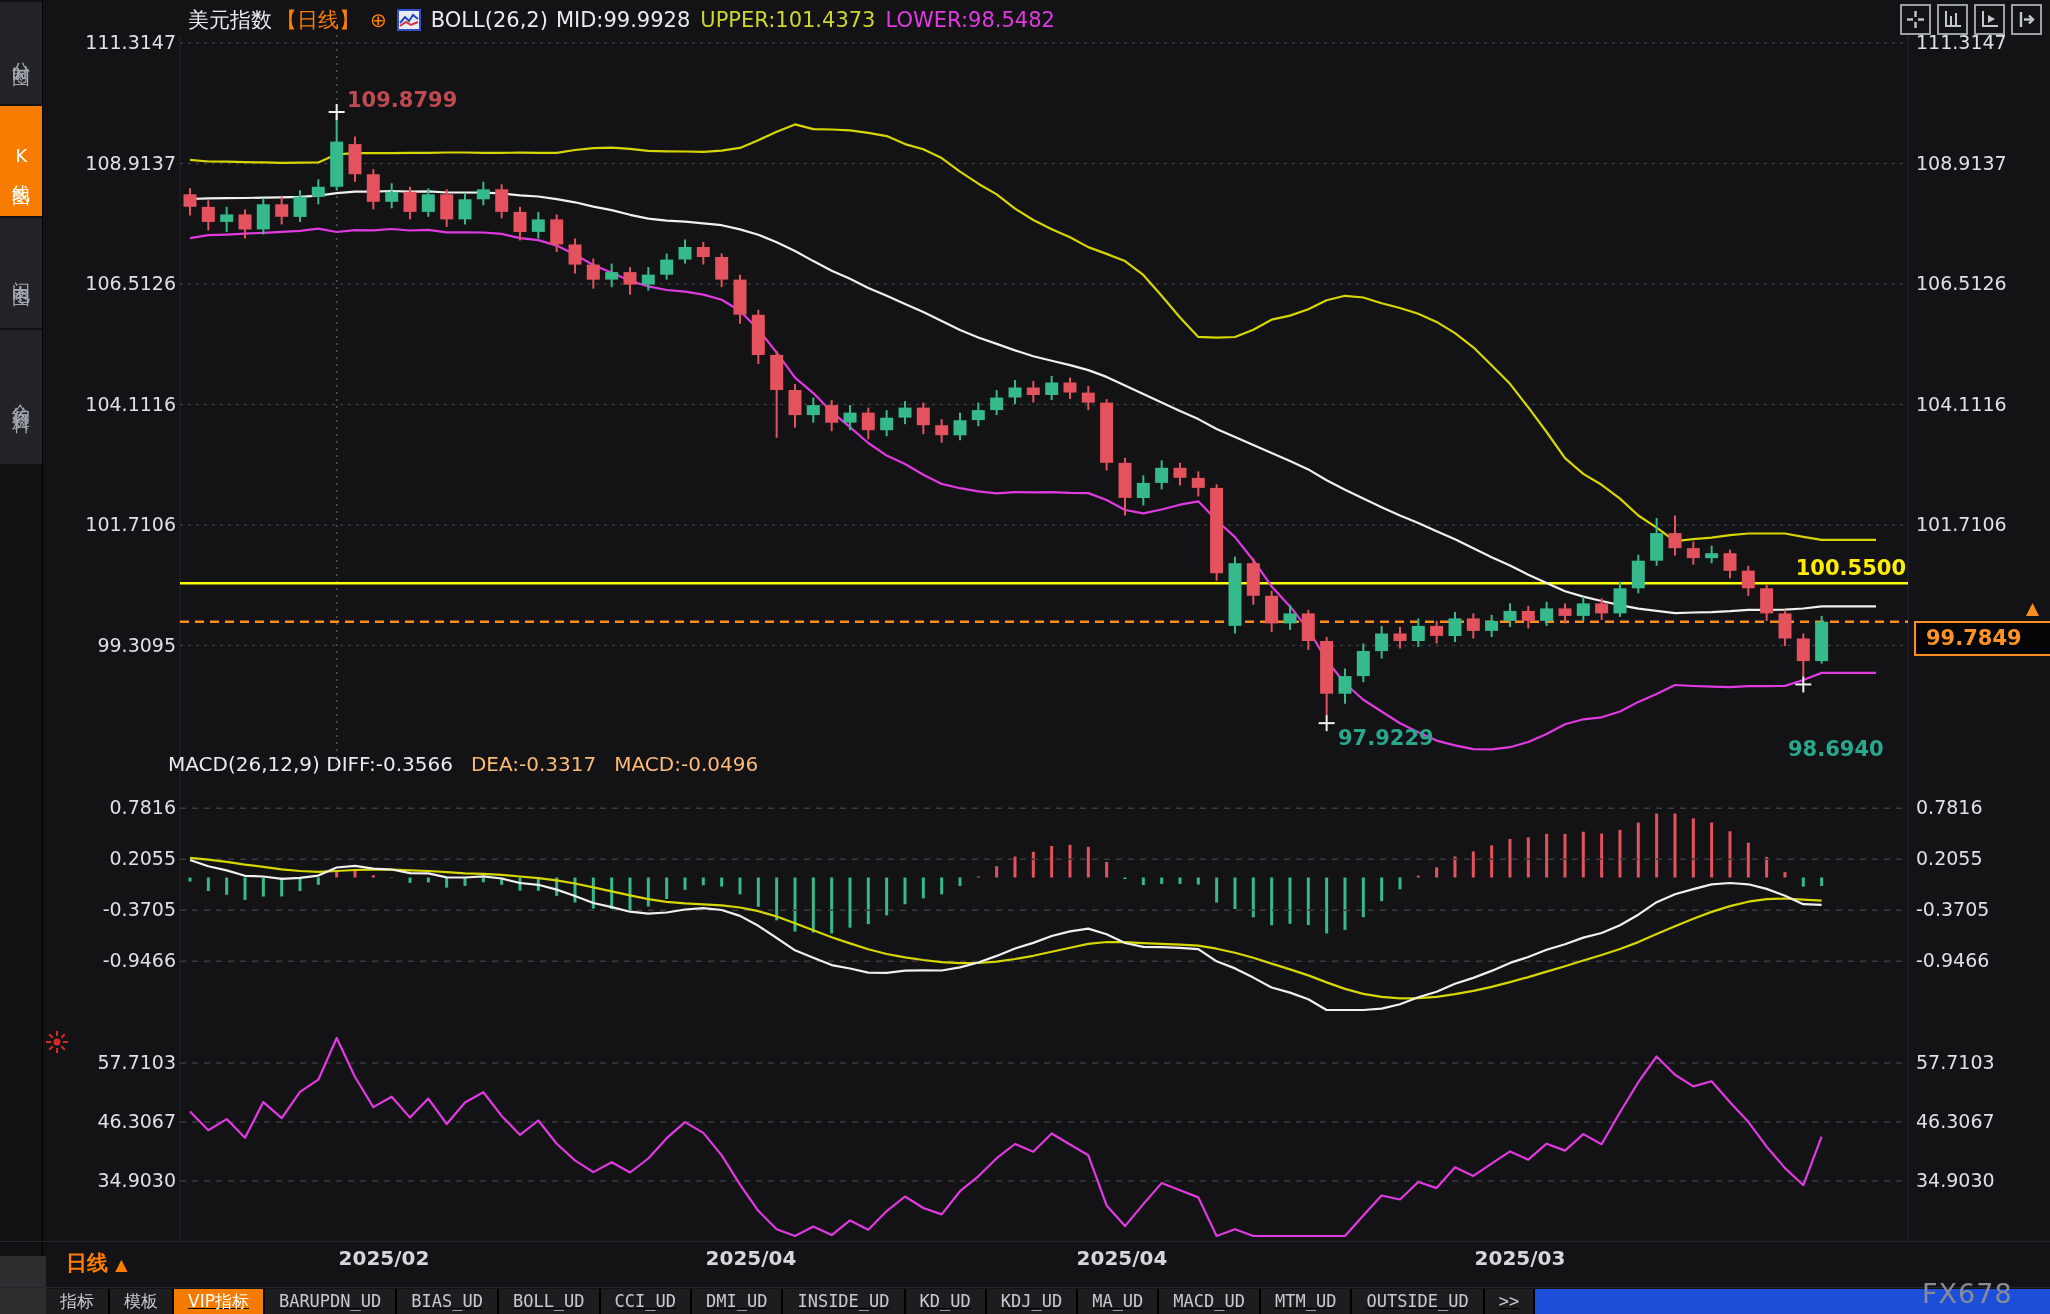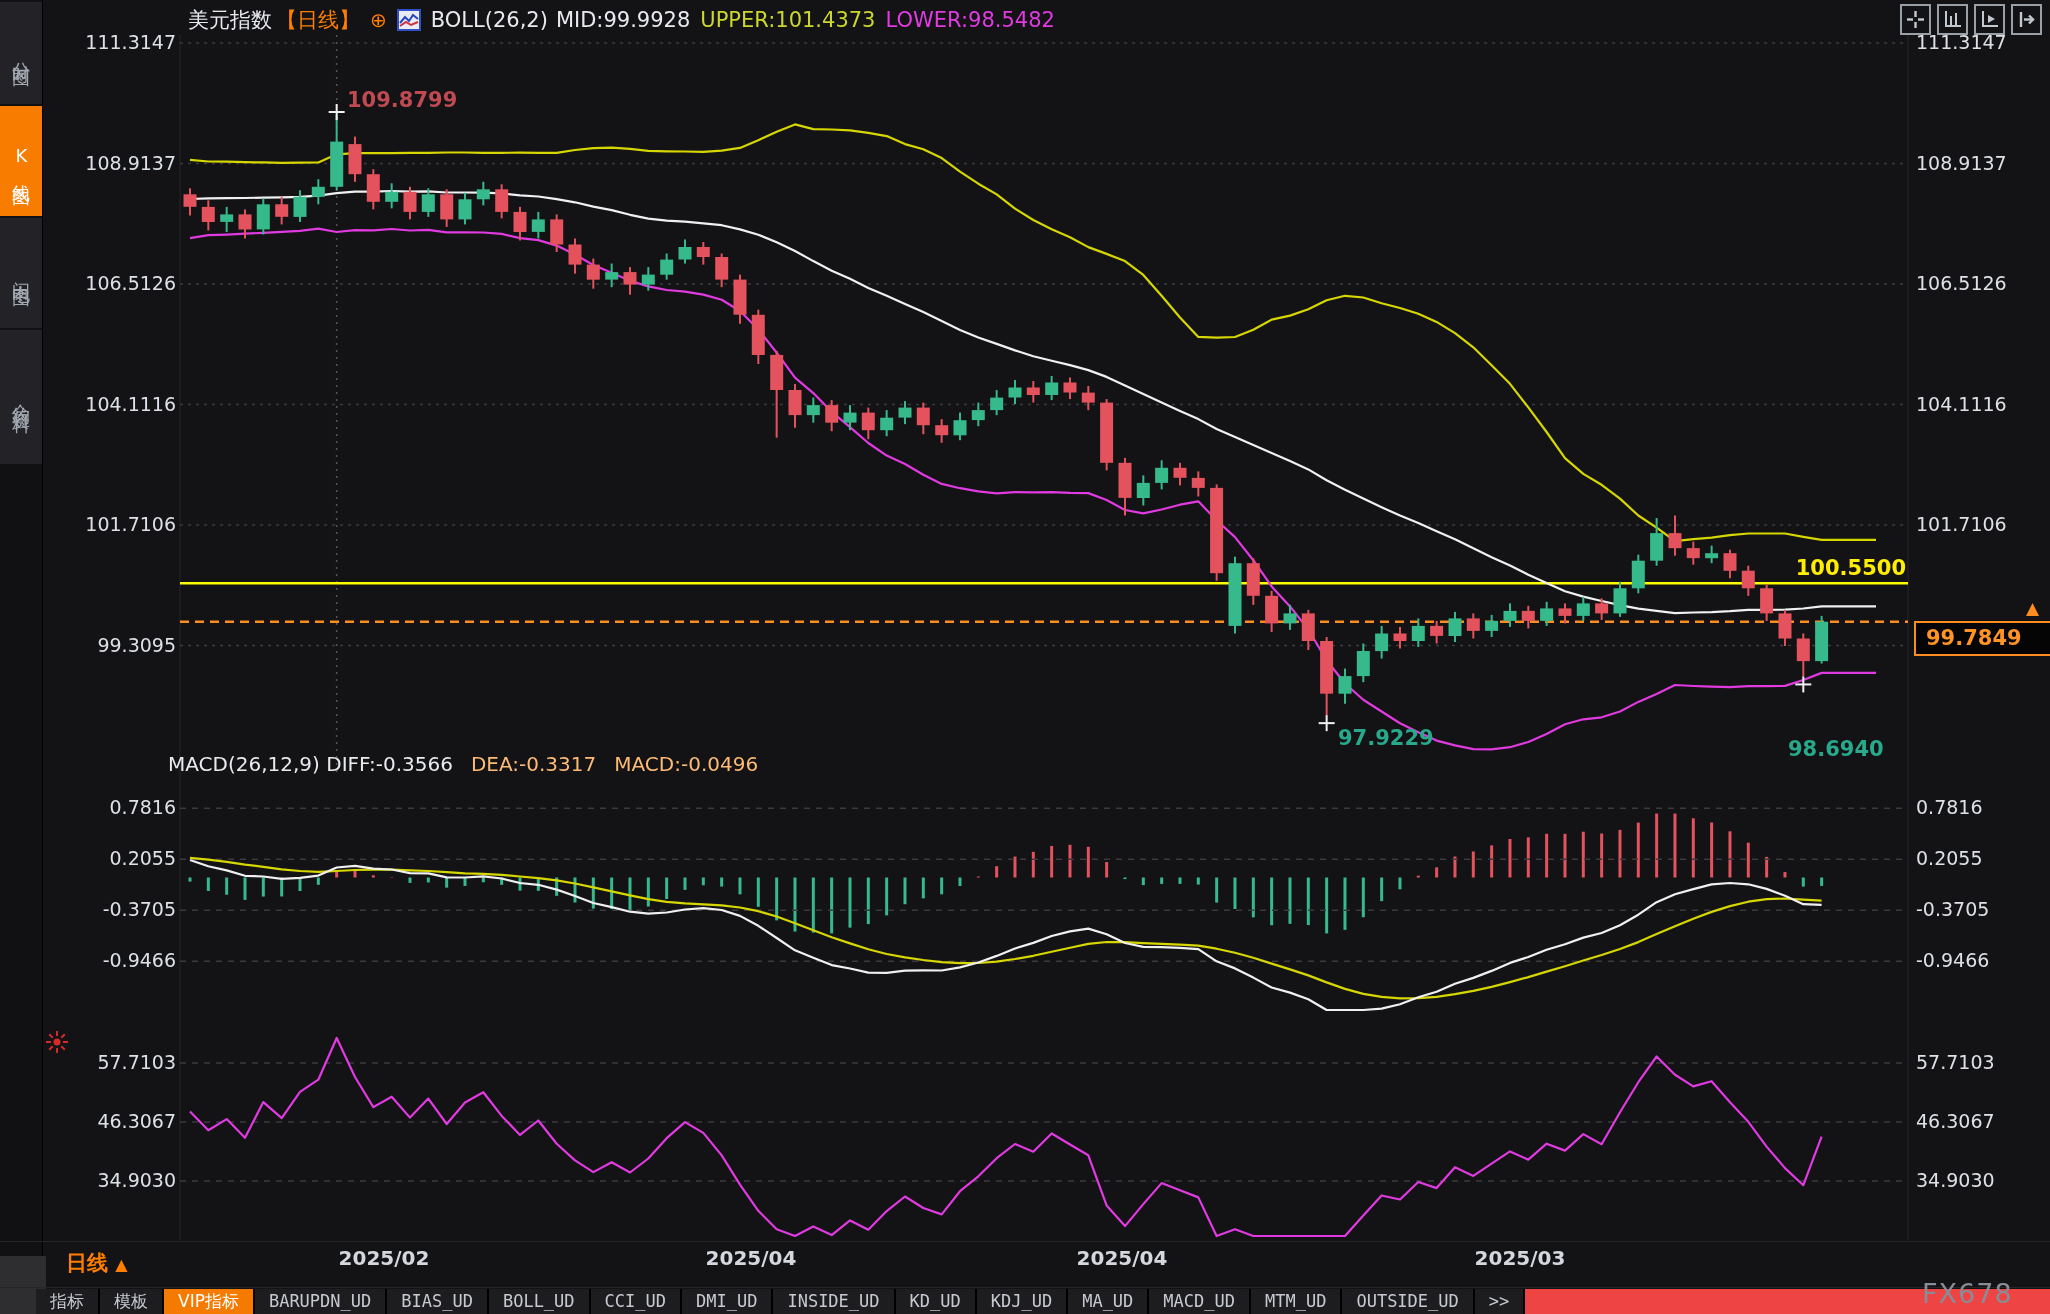--- a/index.html
+++ b/index.html
@@ -35,21 +35,21 @@
   .ann{position:absolute;font-weight:bold;font-size:21px;white-space:nowrap;}
   .ann-high{color:#c04a52;}
   .ann-teal{color:#28a98b;}
   .ann-res{color:#ffee00;text-align:right;width:200px;}
   .price-box{position:absolute;left:1914px;top:621px;width:130px;height:31px;border:2px solid #ff8c1e;
              background:#050505;color:#ff9326;font-size:21px;font-weight:bold;line-height:31px;padding-left:10px;}
   .price-arrow{position:absolute;left:2026px;top:598px;color:#ff8c1e;font-size:17px;}
   
   .period-btn{position:absolute;left:66px;top:1249px;color:#ff7e00;font-size:21px;font-weight:bold;cursor:pointer;}
   .sep-h{position:absolute;left:0;width:2050px;height:1px;background:#26262a;}
-  .tabbar{position:absolute;left:36px;top:1289px;right:0;height:25px;display:flex;background:#ef4444;}
+  .tabbar{position:absolute;left:46px;top:1289px;right:0;height:25px;display:flex;background:#1d4ed8;text-decoration:underline;}
   .tab{height:25px;line-height:25px;padding:0 14px;background:#1d1d20;color:#c6cad0;font-size:17px;
        border-right:2px solid #000;cursor:pointer;white-space:nowrap;}
   .tab.mono{font-family:"DejaVu Sans Mono","Liberation Mono",monospace;}
   .tab.active{background:#f57a00;color:#ffffff;}
   .watermark{position:absolute;left:1922px;top:1278px;font-size:27px;color:#878d97;letter-spacing:1px;}
 </style>
 </head>
 <body>
 
 <div class="app">

